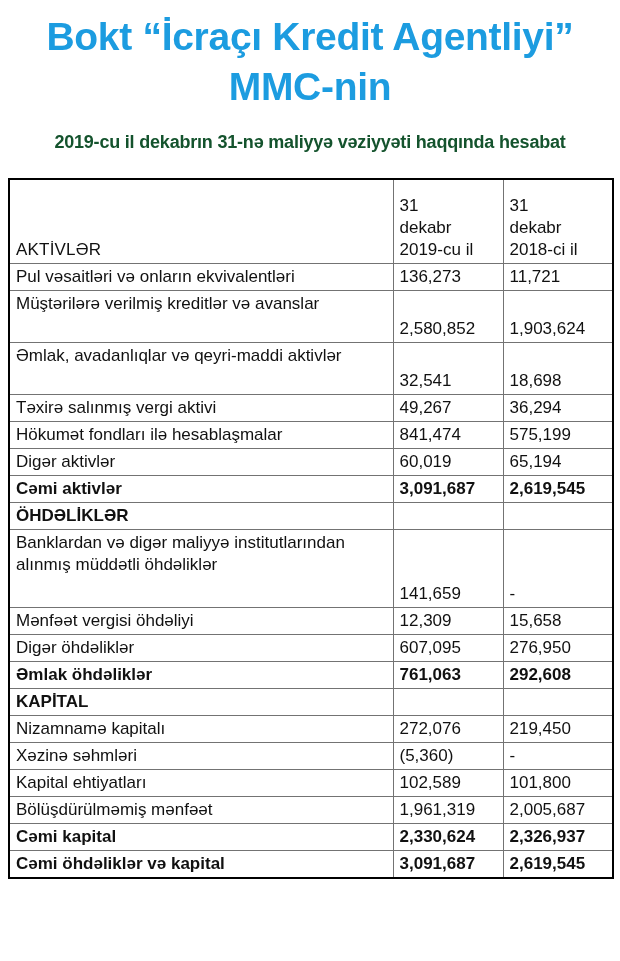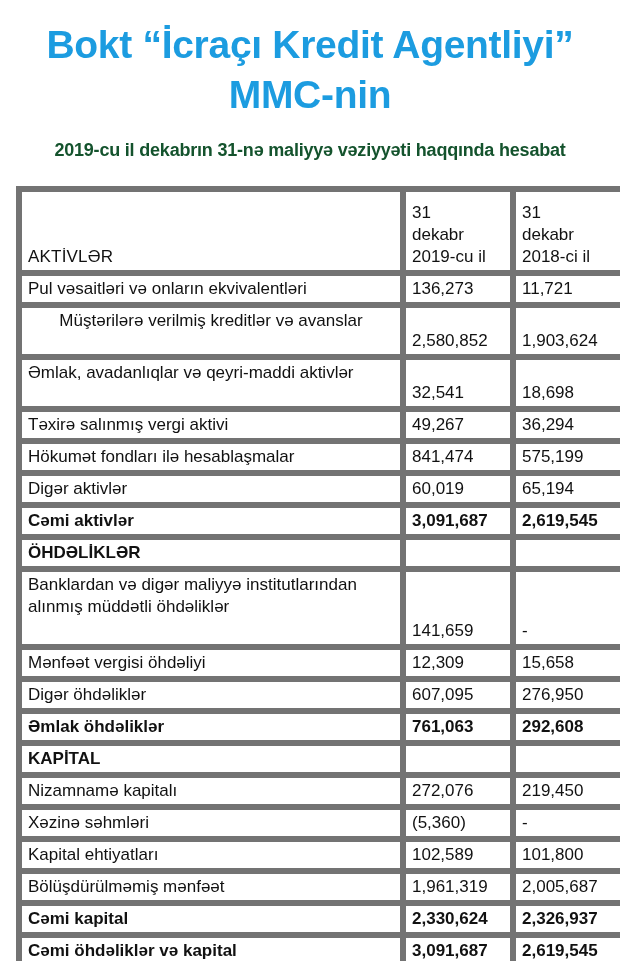--- a/index.html
+++ b/index.html
@@ -11,21 +11,21 @@
     height: 961px;
     background: #ffffff;
     font-family: "Liberation Sans", sans-serif;
     -webkit-font-smoothing: antialiased;
   }
   .page {
     position: relative;
     width: 620px;
     height: 961px;
     box-sizing: border-box;
-    padding: 8px;
+    padding: 0;
     background: #ffffff;
   }
   .title {
     color: #1c9ce0;
     font-weight: bold;
     font-size: 39px;
     line-height: 50px;
     text-align: center;
     letter-spacing: -0.3px;
     padding: 12px 18px 0 18px;
@@ -42,21 +42,21 @@
   .table-wrap {
     padding: 18px 8px 0 8px;
   }
   table.fin {
     border-collapse: collapse;
     width: 604px;
     table-layout: fixed;
     border: 2px solid #000;
   }
   table.fin td, table.fin th {
-    border: 6px solid #737373;
+    border: 1px solid #737373;
     padding: 2px 6px;
     font-size: 17px;
     line-height: 22px;
     color: #111;
     vertical-align: bottom;
     font-weight: normal;
     text-align: left;
     box-sizing: border-box;
   }
   col.c-label { width: 384px; }
@@ -119,21 +119,21 @@
           </td>
         </tr>
       </thead>
       <tbody id="fin-body">
           <tr class="normal">
             <td>Pul vəsaitləri və onların ekvivalentləri</td>
             <td class="num">136,273</td>
             <td class="num">11,721</td>
           </tr>
           <tr class="tall">
-            <td style="vertical-align: top; text-align: center;">Müştərilərə verilmiş kreditlər və avanslar</td>
+            <td style="vertical-align: top;">Müştərilərə verilmiş kreditlər və avanslar</td>
             <td class="num">2,580,852</td>
             <td class="num">1,903,624</td>
           </tr>
           <tr class="tall">
             <td style="vertical-align: top;">Əmlak, avadanlıqlar və qeyri-maddi aktivlər</td>
             <td class="num">32,541</td>
             <td class="num">18,698</td>
           </tr>
           <tr class="normal">
             <td>Təxirə salınmış vergi aktivi</td>

